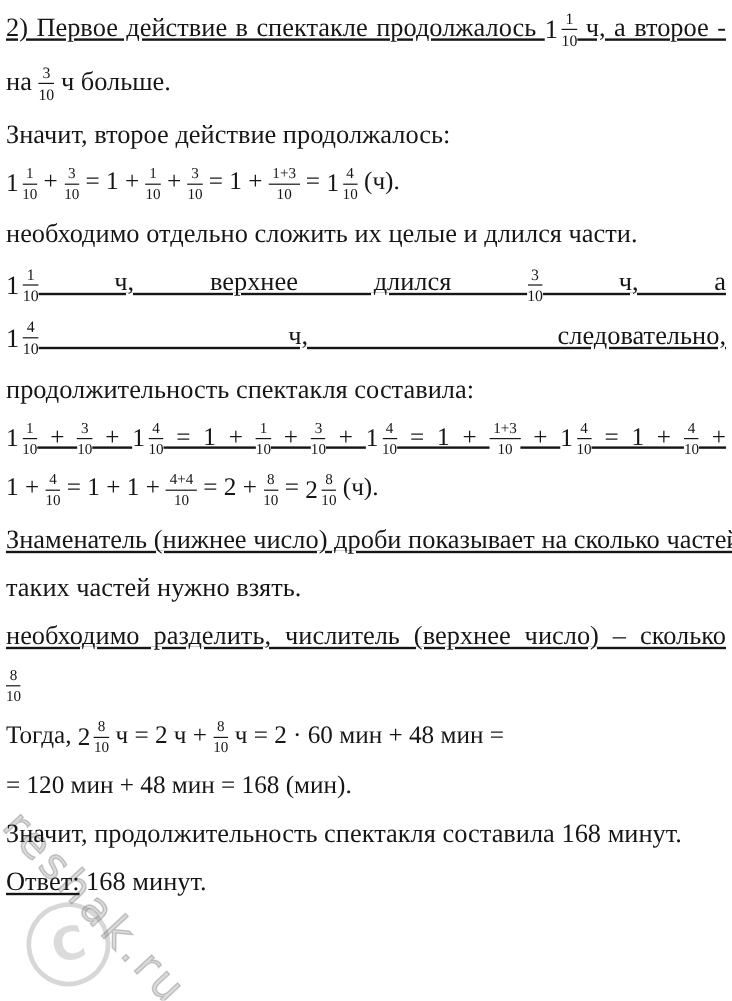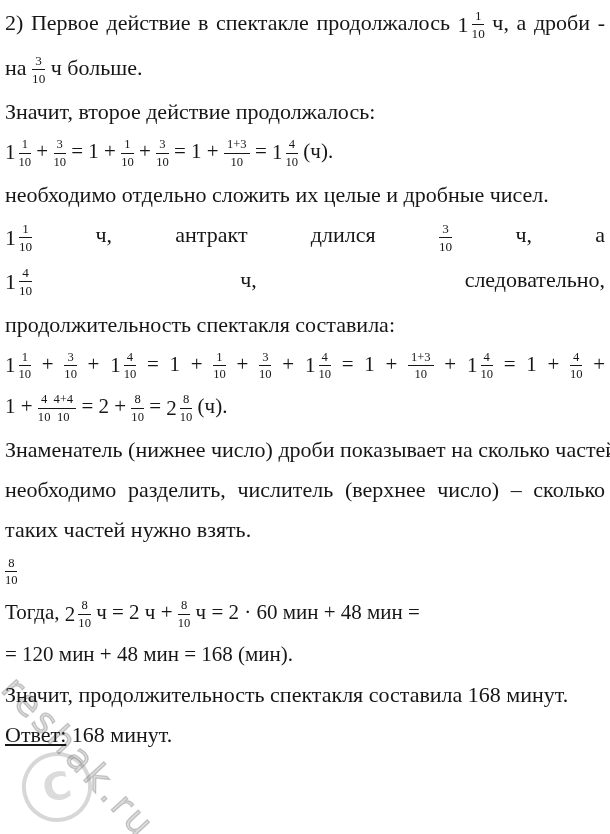--- a/index.html
+++ b/index.html
@@ -18,21 +18,21 @@
   }
 
   .lines { position: relative; z-index: 1; }
 
   .line {
     white-space: nowrap;
     margin-bottom: 11px;
     line-height: 1.32;
   }
   .line.math { font-size: 21px; }
-  .line.just { text-align: justify; text-align-last: justify; }
+  .line.just { text-align: justify; text-align-last: justify; text-decoration: underline; }
 
   .txt { display: inline; }
   .und { text-decoration: underline; }
 
   .frac {
     display: inline-flex;
     align-items: center;
     vertical-align: middle;
   }
   .whole { margin-right: 3px; }
@@ -94,21 +94,21 @@
   <div class="wm-circle">
     <span class="wm-letter">С</span>
   </div>
   <div class="lines">
       <div class="line just"><span class="txt">2) Первое действие в спектакле продолжалось </span><span class="frac">
           <span class="whole">1</span>
           <span class="fstack">
             <span class="fnum">1</span>
             <span class="fden">10</span>
           </span>
-        </span><span class="txt"> ч, а дроби -</span></div>
+        </span><span class="txt"> ч, а второе -</span></div>
       <div class="line"><span class="txt">на </span><span class="frac">
           <span class="fstack">
             <span class="fnum">3</span>
             <span class="fden">10</span>
           </span>
         </span><span class="txt"> ч больше.</span></div>
       <div class="line"><span class="txt">Значит, второе действие продолжалось:</span></div>
       <div class="line math"><span class="frac">
           <span class="whole">1</span>
           <span class="fstack">
@@ -135,28 +135,28 @@
             <span class="fnum">1+3</span>
             <span class="fden">10</span>
           </span>
         </span><span class="txt"> = </span><span class="frac">
           <span class="whole">1</span>
           <span class="fstack">
             <span class="fnum">4</span>
             <span class="fden">10</span>
           </span>
         </span><span class="txt"> (ч).</span></div>
-      <div class="line"><span class="txt">необходимо отдельно сложить их целые и дробные чисел.</span></div>
+      <div class="line"><span class="txt">необходимо отдельно сложить их целые и длился части.</span></div>
       <div class="line just"><span class="frac">
           <span class="whole">1</span>
           <span class="fstack">
             <span class="fnum">1</span>
             <span class="fden">10</span>
           </span>
-        </span><span class="txt"> ч, антракт длился </span><span class="frac">
+        </span><span class="txt"> ч, верхнее длился </span><span class="frac">
           <span class="fstack">
             <span class="fnum">3</span>
             <span class="fden">10</span>
           </span>
         </span><span class="txt"> ч, а</span></div>
       <div class="line just"><span class="frac">
           <span class="whole">1</span>
           <span class="fstack">
             <span class="fnum">4</span>
             <span class="fden">10</span>
@@ -211,40 +211,40 @@
           <span class="fstack">
             <span class="fnum">4</span>
             <span class="fden">10</span>
           </span>
         </span><span class="txt"> +</span></div>
       <div class="line math"><span class="txt">1 + </span><span class="frac">
           <span class="fstack">
             <span class="fnum">4</span>
             <span class="fden">10</span>
           </span>
-        </span><span class="frac">
+        </span><span class="txt"> = 1 + 1 + </span><span class="frac">
           <span class="fstack">
             <span class="fnum">4+4</span>
             <span class="fden">10</span>
           </span>
         </span><span class="txt"> = 2 + </span><span class="frac">
           <span class="fstack">
             <span class="fnum">8</span>
             <span class="fden">10</span>
           </span>
         </span><span class="txt"> = </span><span class="frac">
           <span class="whole">2</span>
           <span class="fstack">
             <span class="fnum">8</span>
             <span class="fden">10</span>
           </span>
         </span><span class="txt"> (ч).</span></div>
       <div class="line just"><span class="txt">Знаменатель (нижнее число) дроби показывает на сколько частей</span></div>
+      <div class="line"><span class="txt">таких частей нужно взять.</span></div>
       <div class="line just"><span class="txt">необходимо разделить, числитель (верхнее число) – сколько</span></div>
-      <div class="line"><span class="txt">таких частей нужно взять.</span></div>
       <div class="line math"><span class="frac">
           <span class="fstack">
             <span class="fnum">8</span>
             <span class="fden">10</span>
           </span>
         </span></div>
       <div class="line math"><span class="txt">Тогда, </span><span class="frac">
           <span class="whole">2</span>
           <span class="fstack">
             <span class="fnum">8</span>

